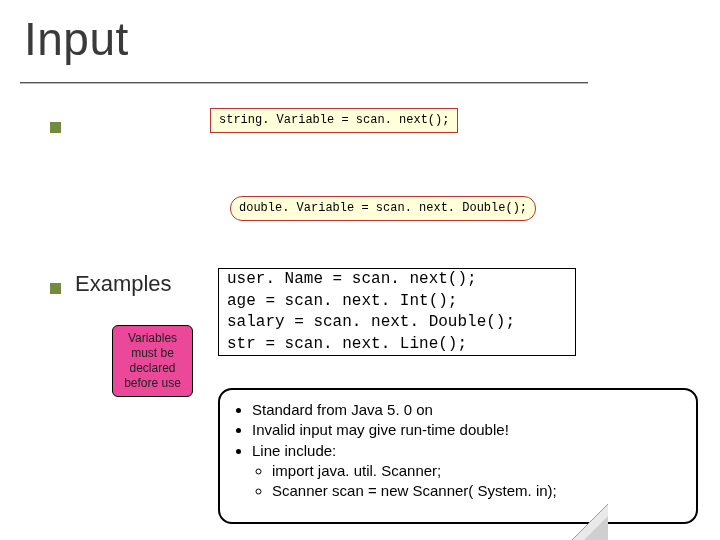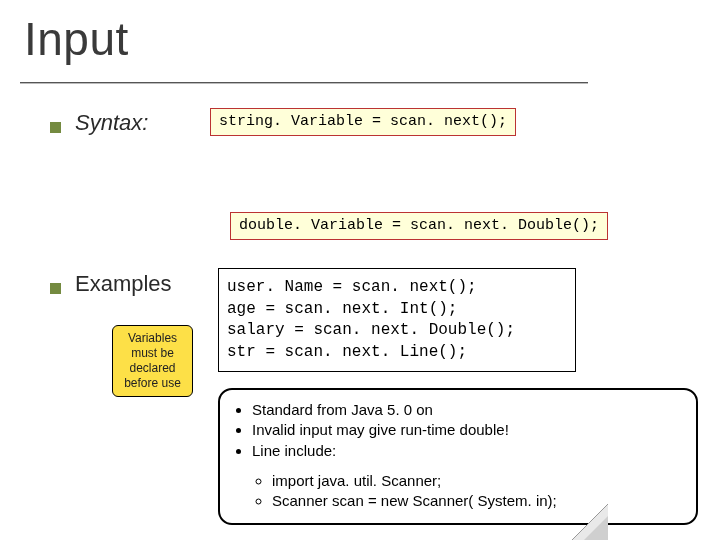--- a/index.html
+++ b/index.html
@@ -46,79 +46,78 @@
     position: absolute;
     font-size: 22px;
     color: #2a2a2a;
   }
   .italic { font-style: italic; }
   .syntax-box {
     position: absolute;
     border: 1px solid #b33;
     background: #ffffd9;
     font-family: "Courier New", monospace;
-    font-size: 15px;
+    font-size: 12px;
     padding: 4px 8px 5px 8px;
     white-space: nowrap;
     color: #000;
   }
   .code-box {
     position: absolute;
     border: 1px solid #000;
     background: #fff;
     font-family: "Courier New", monospace;
     font-size: 16px;
-    padding: 8px 8px;
+    padding: 0 8px;
     line-height: 1.35;
     color: #000;
     white-space: pre;
   }
   .callout {
     position: absolute;
     border: 1px solid #000;
     border-radius: 6px;
-    background: #fde047;
+    background: #ec4899;
     font-size: 12px;
     padding: 5px 7px;
     line-height: 1.25;
     text-align: center;
     color: #222;
   }
   .callout-tail {
     position: absolute;
     width: 0;
     height: 0;
     pointer-events: none;
   }
   .note-box {
     position: absolute;
     border: 2px solid #000;
     border-radius: 14px;
     background: #fff;
     font-size: 15px;
-    padding: 10px 14px 12px 14px;
+    padding: 10px 14px 21px 14px;
     line-height: 1.35;
     color: #000;
   }
   .note-box ul { margin: 0; padding-left: 18px; }
-  .note-box ul ul { padding-left: 20px; margin-top: 10px; }
+  .note-box ul ul { padding-left: 20px; margin-top: 0; }
 </style>
 </head>
 <body>
 
 <div class="slide">
 
   <div class="title">Input</div>
   <div class="hr"></div>
 
   <div class="bullet" style="left:50px; top:122px;"></div>
-  <div class="bullet-label italic" style="left:75px; top:110px;">Syntax:</div>
 
   <div class="syntax-box" style="left:210px; top:108px;">string. Variable = scan. next();</div>
-  <div class="syntax-box" style="left:230px; top:212px;">double. Variable = scan. next. Double();</div>
+  <div class="syntax-box" style="left:230px; top:196px;border-radius:12px;">double. Variable = scan. next. Double();</div>
 
   <div class="bullet" style="left:50px; top:283px;"></div>
   <div class="bullet-label" style="left:75px; top:271px;">Examples</div>
 
   <div class="code-box" style="left:218px; top:268px; width:340px;">user. Name = scan. next();
 age = scan. next. Int();
 salary = scan. next. Double();
 str = scan. next. Line();</div>
 
   <div class="callout" style="left:112px; top:325px; width:65px;"><span style="white-space:pre-line;">Variables

